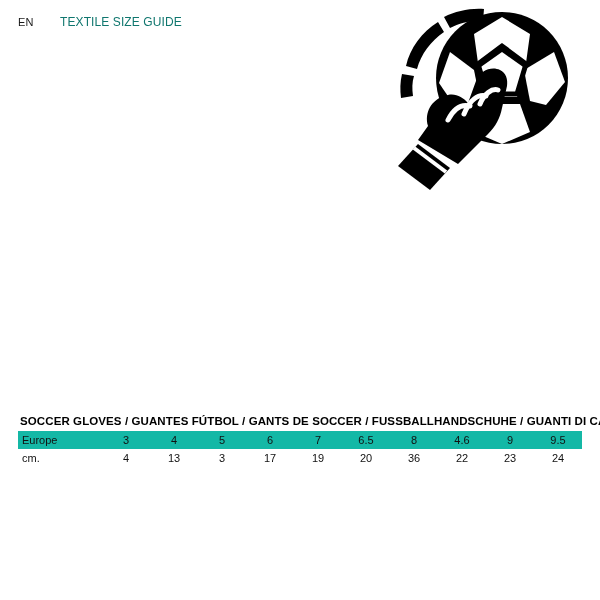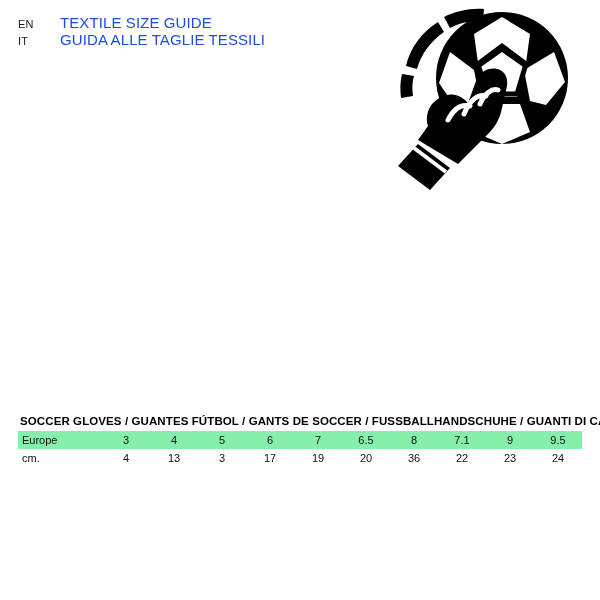--- a/index.html
+++ b/index.html
@@ -30,23 +30,23 @@
     line-height: 17px;
   }
   .legend-code {
     width: 42px;
     flex: 0 0 42px;
     font-size: 11px;
     letter-spacing: 0.2px;
     color: #1a1a1a;
   }
   .legend-label {
-    font-size: 15px;
+    font-size: 12px;
     letter-spacing: 0.1px;
-    color: #1d4ed8;
+    color: #0f766e;
     white-space: nowrap;
   }
 
   
   .illustration {
     position: absolute;
     top: 8px;
     right: 16px;
     width: 200px;
     height: 190px;
@@ -71,21 +71,21 @@
     padding: 0 0 4px 2px;
     color: #000;
     white-space: nowrap;
   }
   table.size-table {
     border-collapse: collapse;
     width: 100%;
     table-layout: fixed;
   }
   table.size-table tr.row-shaded {
-    background: #86efac;
+    background: #14b8a6;
   }
   table.size-table tr.row-plain {
     background: #ffffff;
   }
   table.size-table td {
     font-size: 11px;
     color: #111111;
     padding: 3px 2px;
     text-align: center;
     border: none;
@@ -97,24 +97,20 @@
     width: 78px;
   }
 </style>
 </head>
 <body>
 
 <div class="legend">
   <div class="legend-row">
     <span class="legend-code">EN</span>
     <span class="legend-label">TEXTILE SIZE GUIDE</span>
-  </div>
-  <div class="legend-row">
-    <span class="legend-code">IT</span>
-    <span class="legend-label">GUIDA ALLE TAGLIE TESSILI</span>
   </div>
 </div>
 
 <div class="illustration">
   <svg viewBox="0 0 200 190" xmlns="http://www.w3.org/2000/svg" aria-hidden="true">
 
     <g fill="#000000">
       <path d="M22 58 C26 40 38 24 54 14 L60 24 C47 33 37 46 33 61 Z"></path>
       <path d="M60 9 C72 3 86 0 100 1 L99 13 C87 12 76 15 66 20 Z"></path>
       <path d="M18 66 C16 74 16 82 17 90 L29 88 C28 81 28 74 30 68 Z"></path>
@@ -173,21 +169,21 @@
     <tbody>
       <tr class="row-shaded">
         <td class="rowhead">Europe</td>
         <td>3</td>
         <td>4</td>
         <td>5</td>
         <td>6</td>
         <td>7</td>
         <td>6.5</td>
         <td>8</td>
-        <td>7.1</td>
+        <td>4.6</td>
         <td>9</td>
         <td>9.5</td>
       </tr>
       <tr class="row-plain">
         <td class="rowhead">cm.</td>
         <td>4</td>
         <td>13</td>
         <td>3</td>
         <td>17</td>
         <td>19</td>

